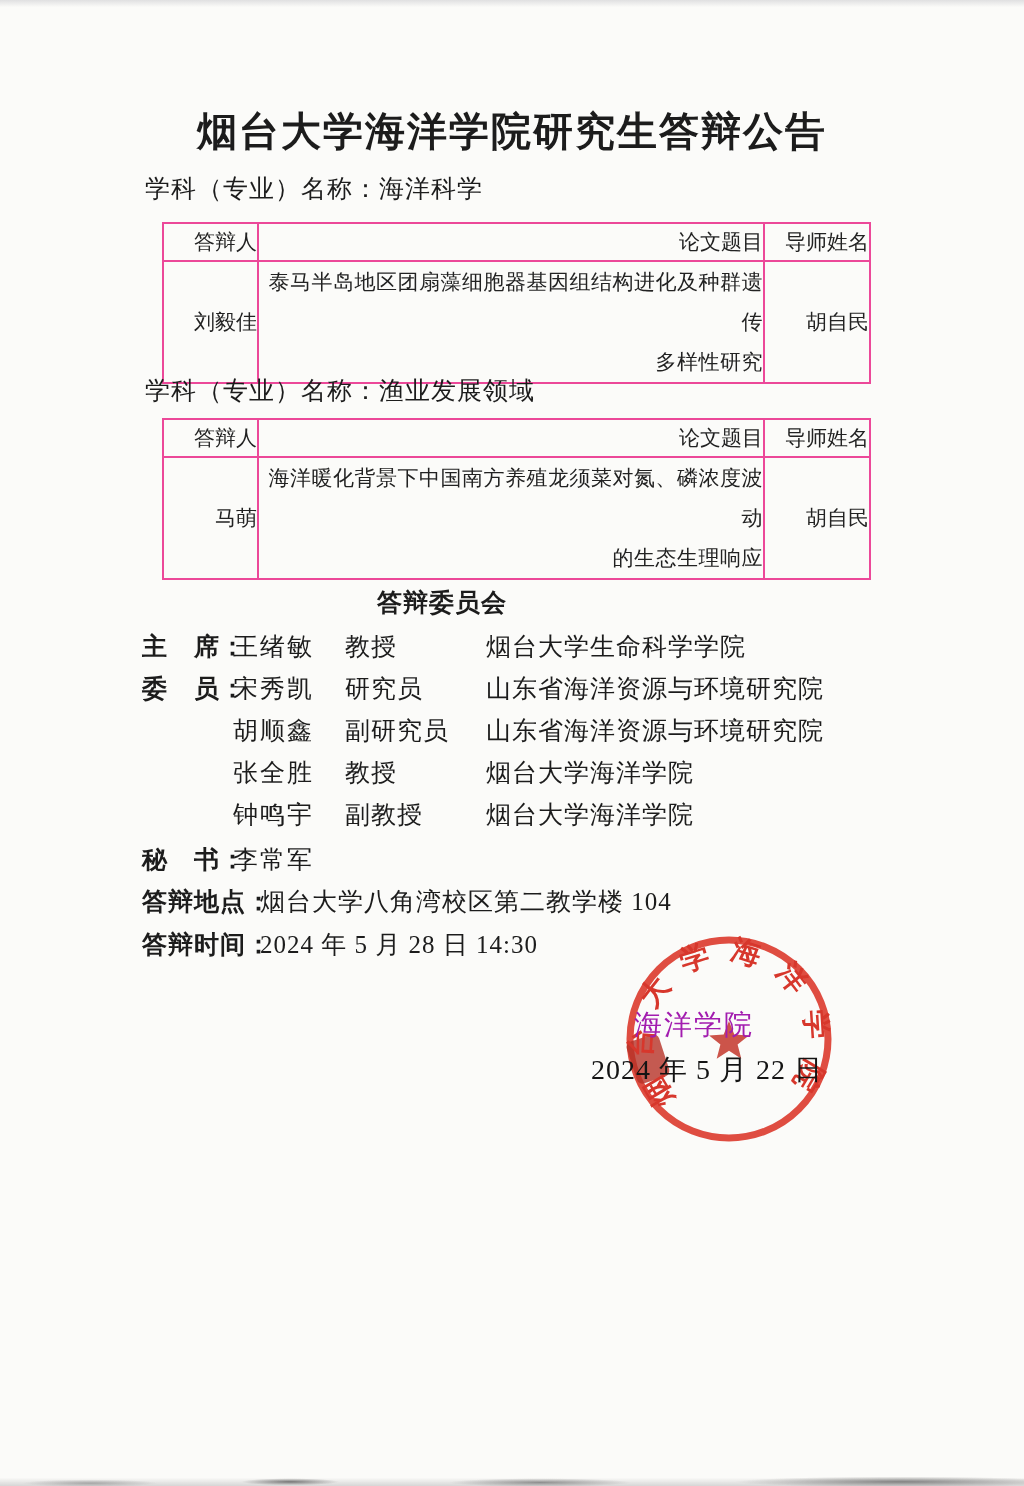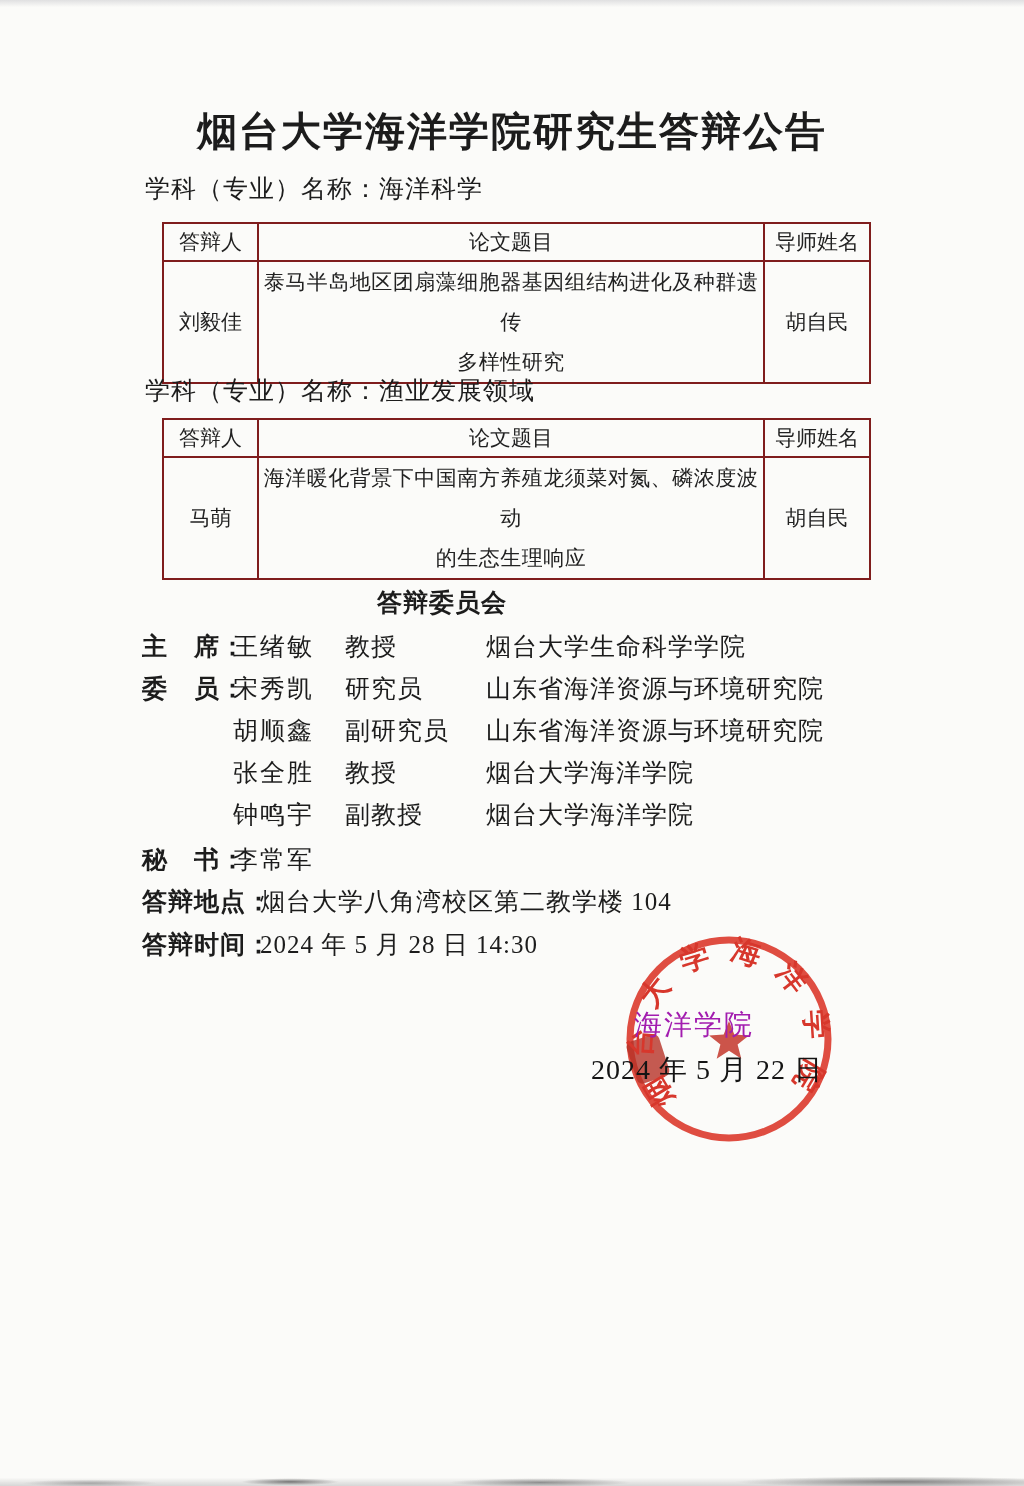--- a/index.html
+++ b/index.html
@@ -35,21 +35,21 @@
   }
   .section-label.s1{ top:172px; }
   .section-label.s2{ top:374px; }
   table.defense{
     position:absolute; left:162px; width:707px;
     border-collapse:collapse; table-layout:fixed;
   }
   table.defense.t1{ top:222px; }
   table.defense.t2{ top:418px; }
   table.defense th, table.defense td{
-    border:2px solid #7f1d1d; text-align:center; vertical-align:middle;
+    border:2px solid #ec4899; text-align:right; vertical-align:middle;
     font-size:21px; font-weight:normal; color:#222;
   }
   table.defense tr.hdr th{ height:38px; }
   table.defense tr.body td{ height:88px; }
   td.thesis{
     white-space:pre-line; line-height:40px; font-weight:600; letter-spacing:.5px;
   }
   .committee-heading{
     position:absolute; left:0; top:586px; width:884px;
     text-align:center; font-size:25px; font-weight:bold; letter-spacing:1px;

